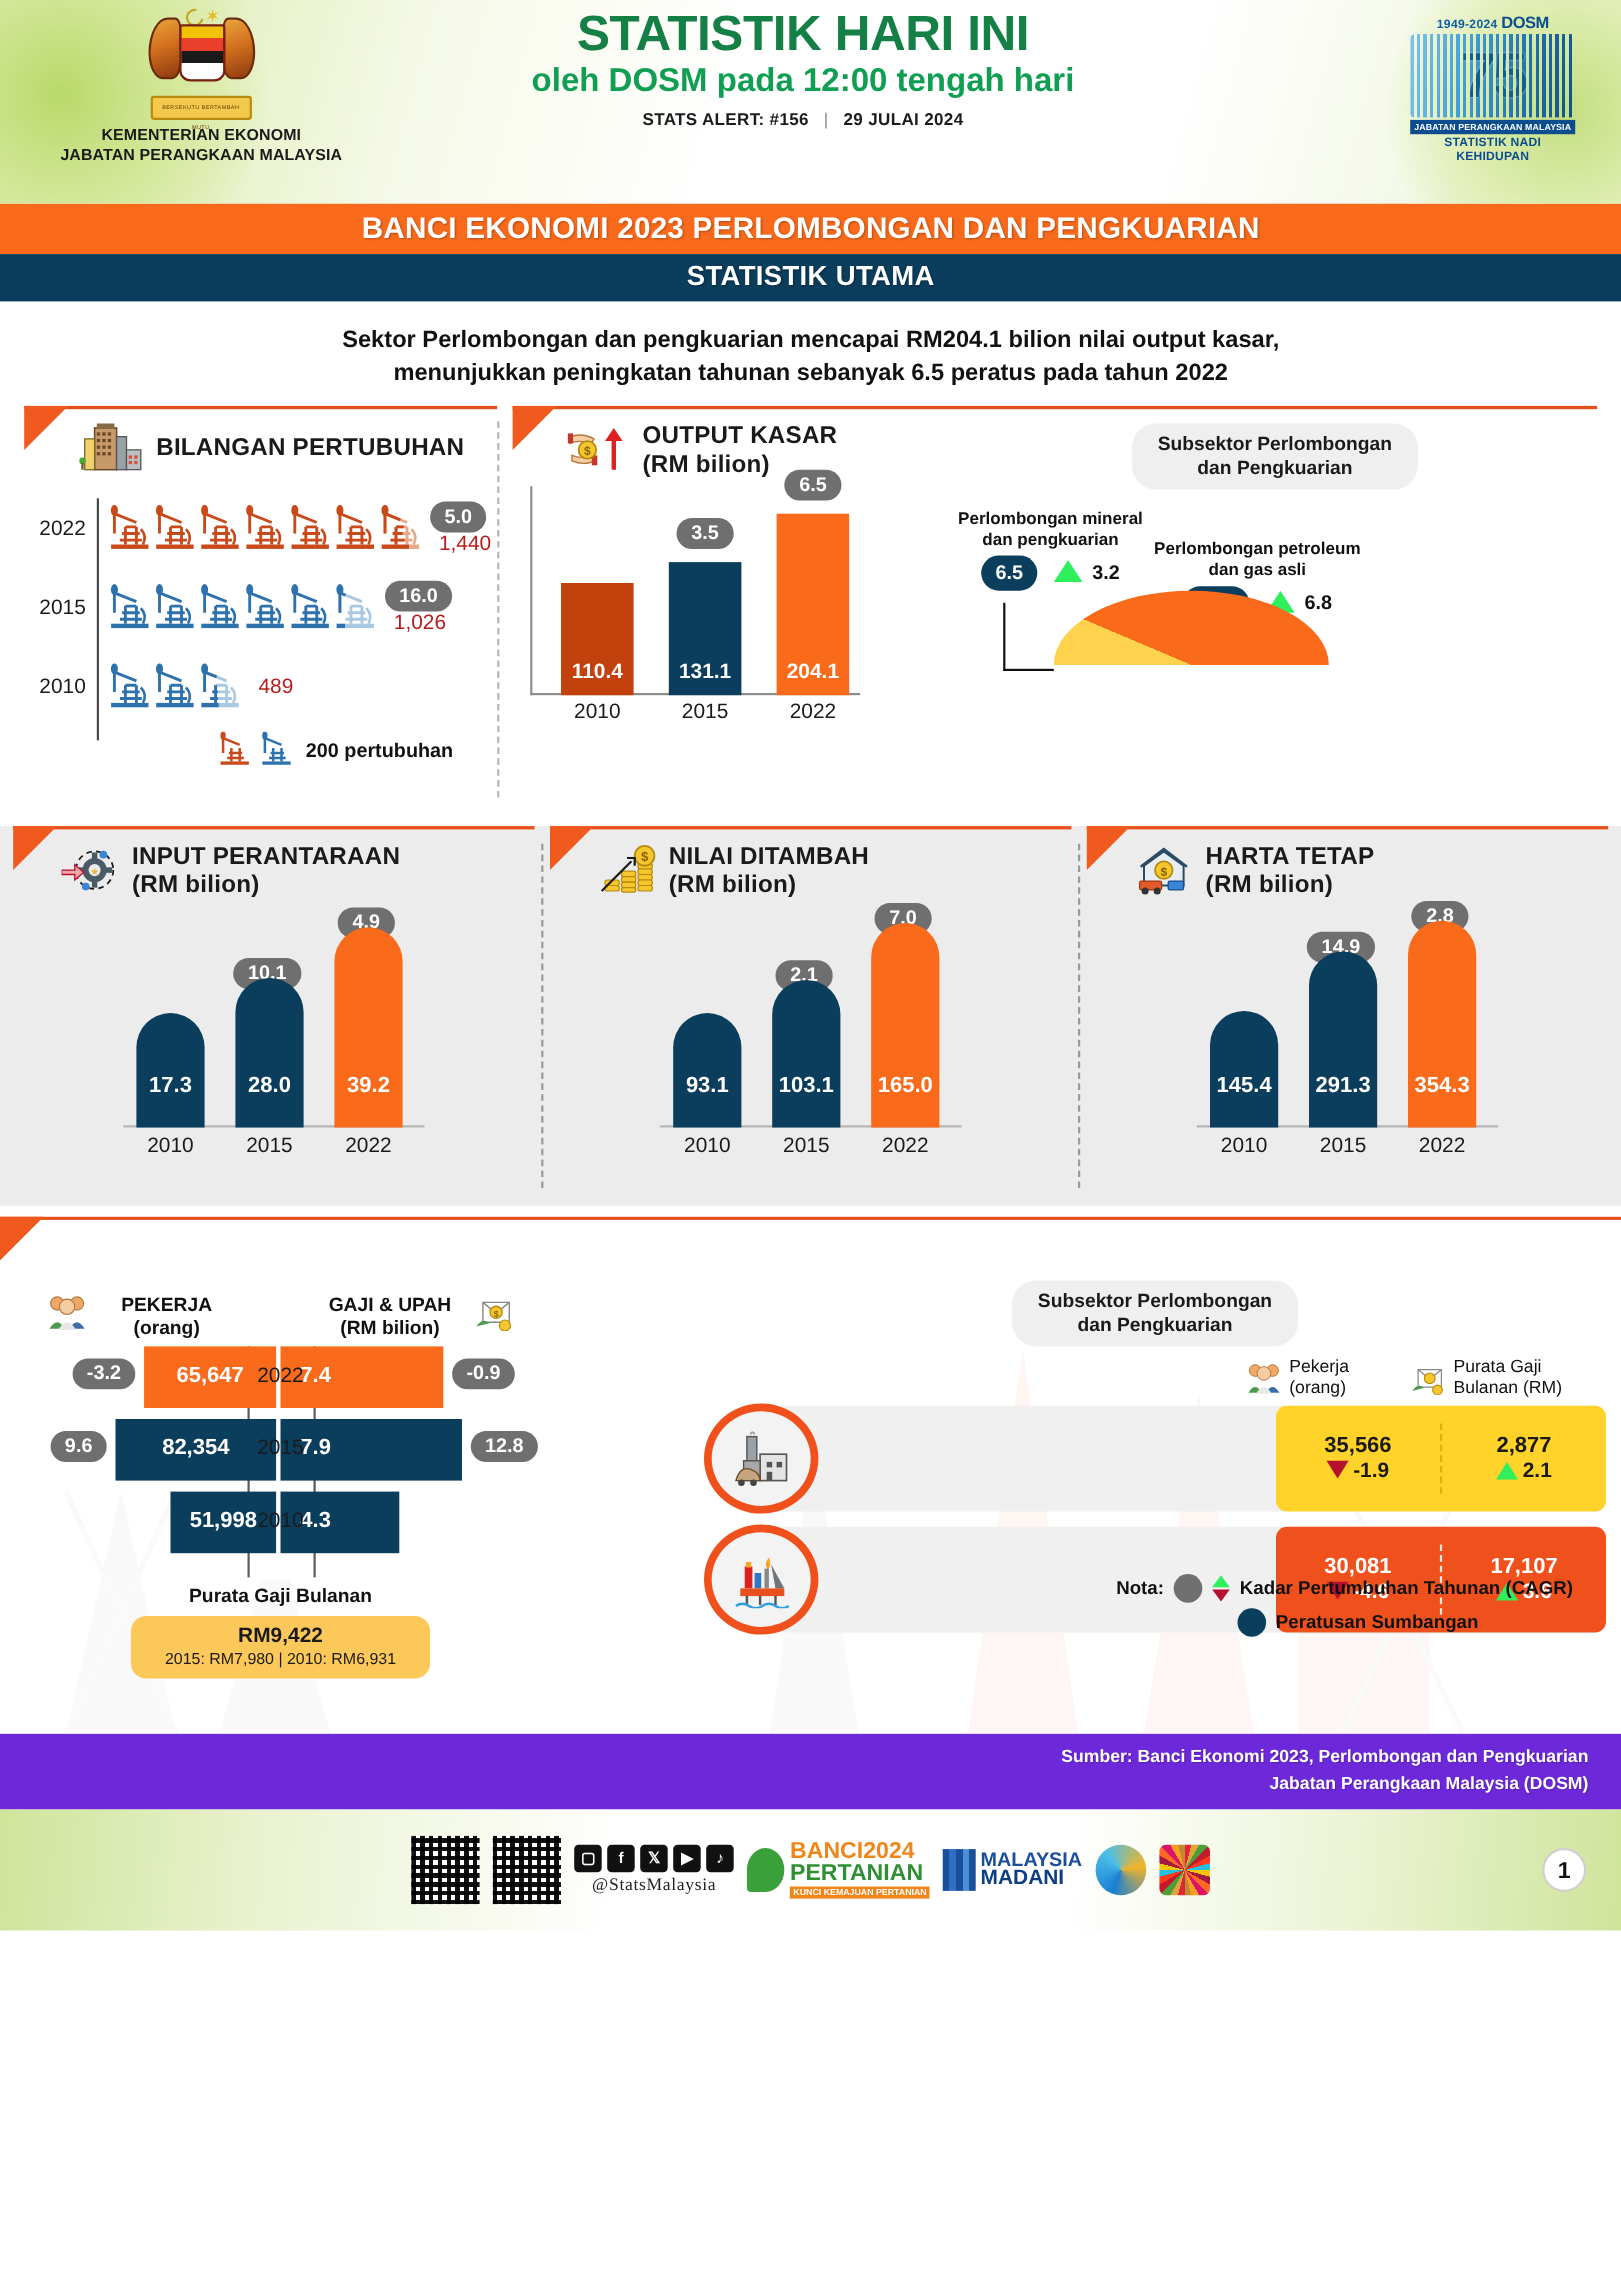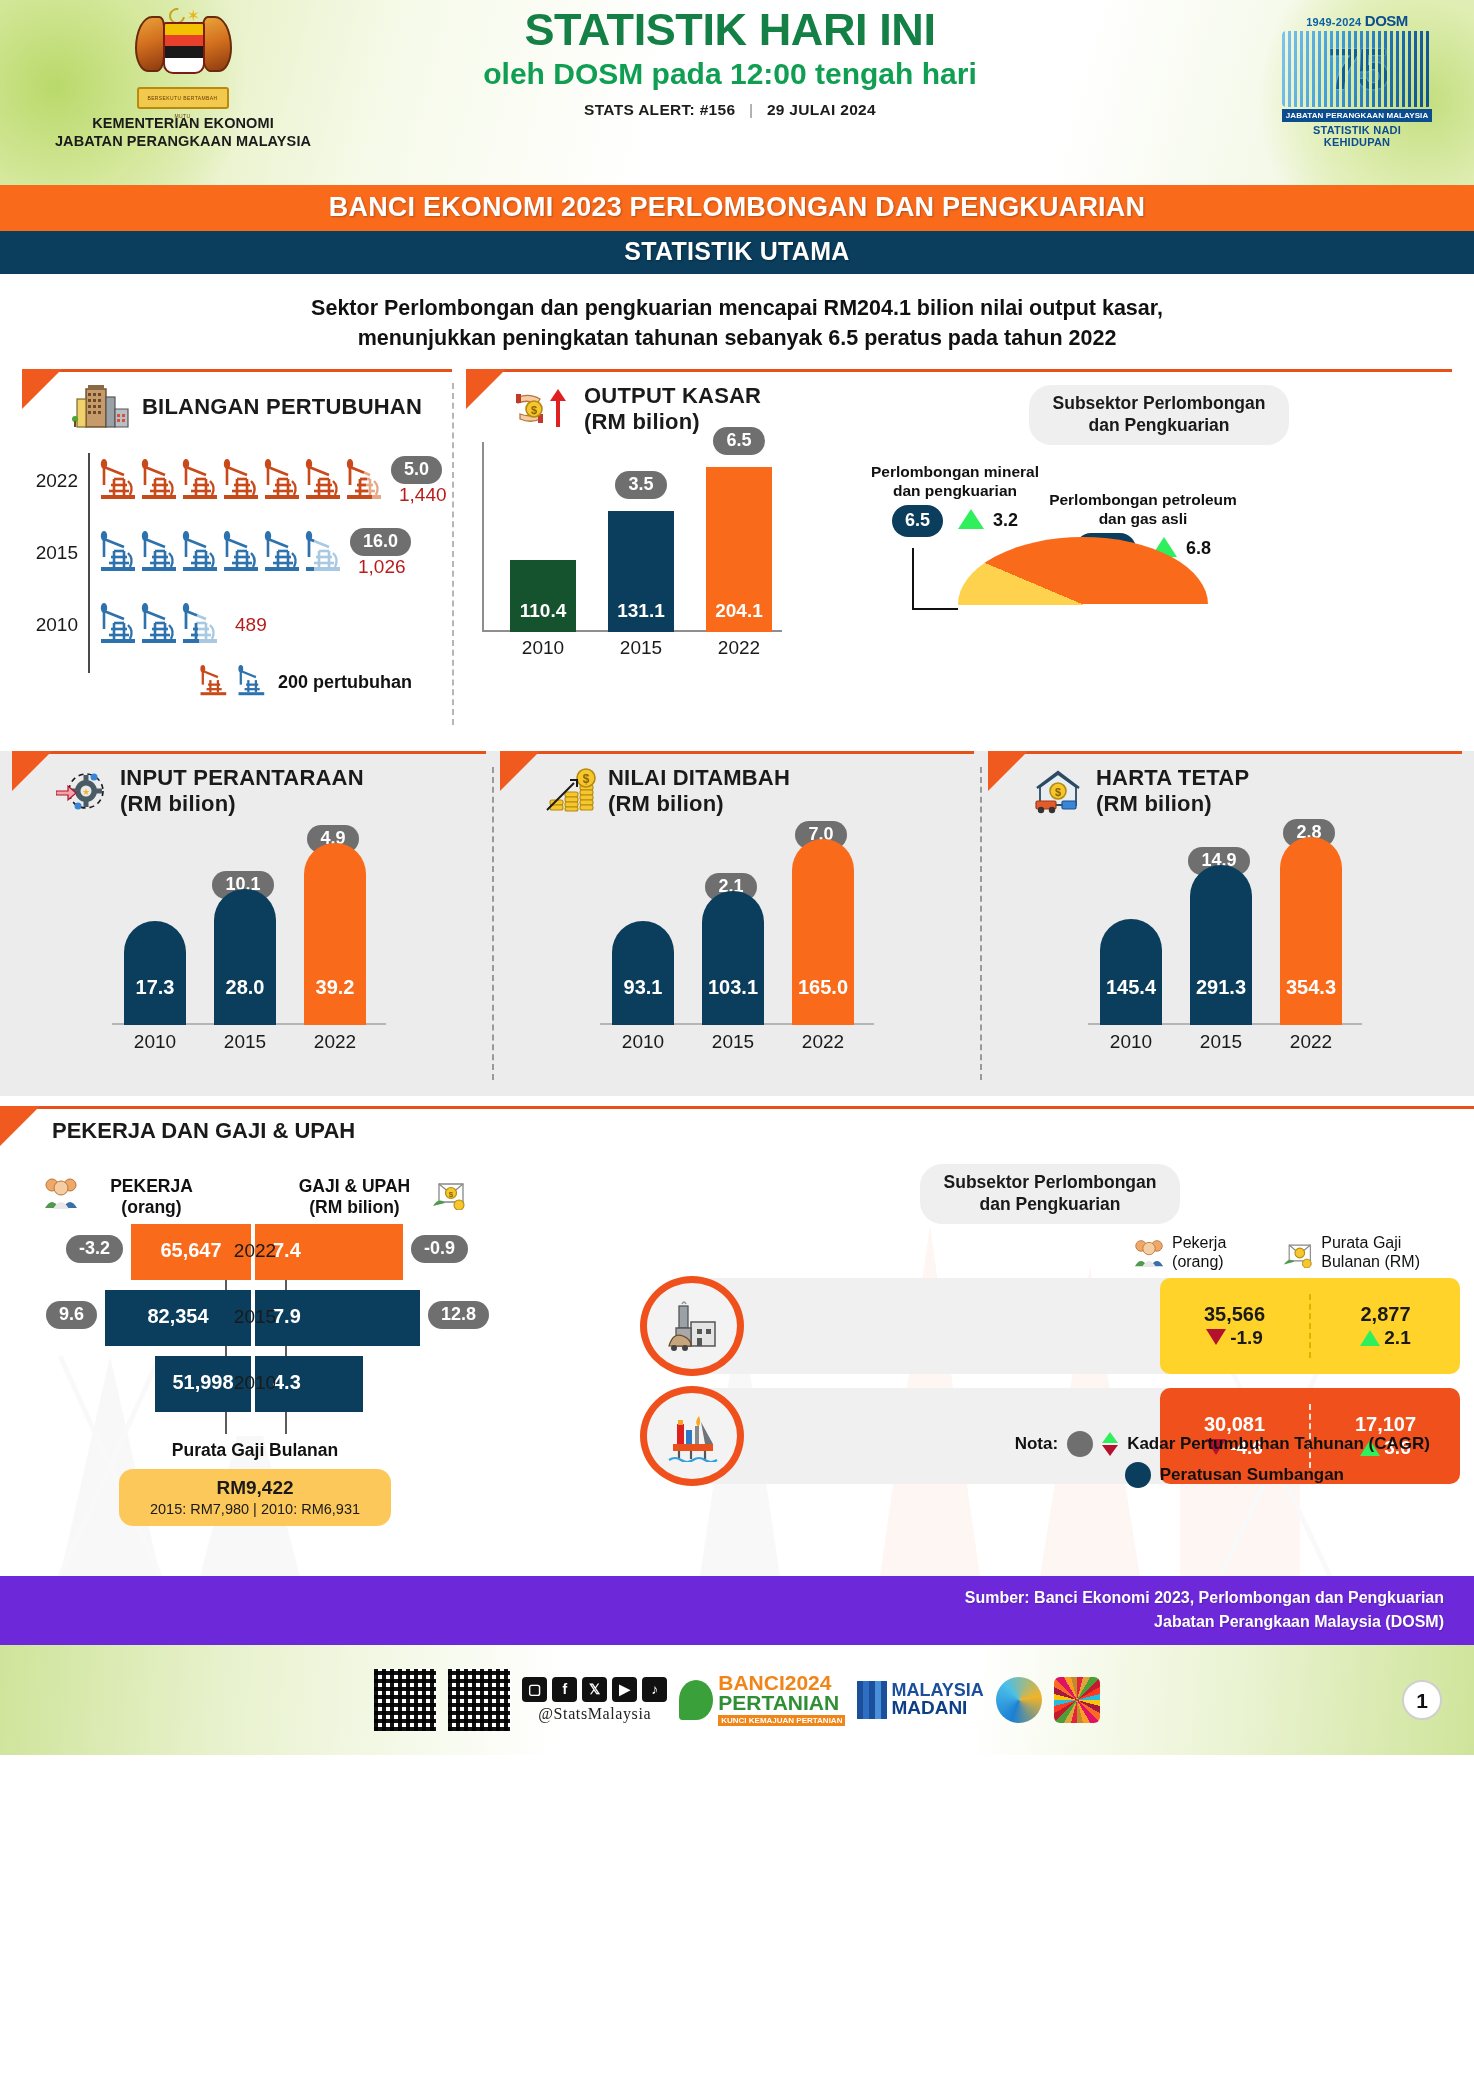--- a/index.html
+++ b/index.html
@@ -738,21 +738,21 @@
               <div>OUTPUT KASAR</div>
               <div>(RM bilion)</div>
             </div>
           </div>
 
           <div class="bars">
             <div class="bar-yaxis"></div>
             <div class="bar-axis"></div>
 
             <div class="bar-col" style="left:14px;">
-              <div class="bar-rect" style="height:72px;background:#14532d;">
+              <div class="bar-rect" style="height:102px;background:#c2410c;">
                 <div class="bar-val">110.4</div>
               </div>
               <div class="bar-cap">2010</div>
             </div>
 
             <div class="bar-col" style="left:112px;">
               <div class="bar-badge" style="top:-40px;">
                 <span class="badge-grey">3.5</span>
               </div>
               <div class="bar-rect" style="height:121px;background:#0b3d5c;">
@@ -988,23 +988,20 @@
       <g stroke="#dcdcdc" stroke-width="5" fill="none">
         <path d="M60 470 L160 250"></path>
           <path d="M160 470 L60 250"></path>
         <path d="M1220 470 L1330 240"></path>
           <path d="M1330 470 L1220 240"></path>
       </g>
     </svg>
 
     <div class="topline"></div>
     <div class="corner"></div>
-    <div class="p3head">
-      <div class="p3title">PEKERJA DAN GAJI &amp; UPAH</div>
-    </div>
 
     <div class="tornado">
       <div class="tor-heads">
         <svg width="36" height="34" viewBox="0 0 36 34">
           <circle cx="9" cy="9" r="6" fill="#f0a868" stroke="#b5763b" stroke-width="1"></circle>
           <path d="M2 32 q7 -12 14 0z" fill="#4f9a4f"></path>
           <circle cx="27" cy="9" r="6" fill="#f0a868" stroke="#b5763b" stroke-width="1"></circle>
           <path d="M20 32 q7 -12 14 0z" fill="#3a6fa8"></path>
           <circle cx="18" cy="12" r="7" fill="#f6cda2" stroke="#b5763b" stroke-width="1"></circle>
           <path d="M10 33 q8 -14 16 0z" fill="#e8e8e8"></path>

